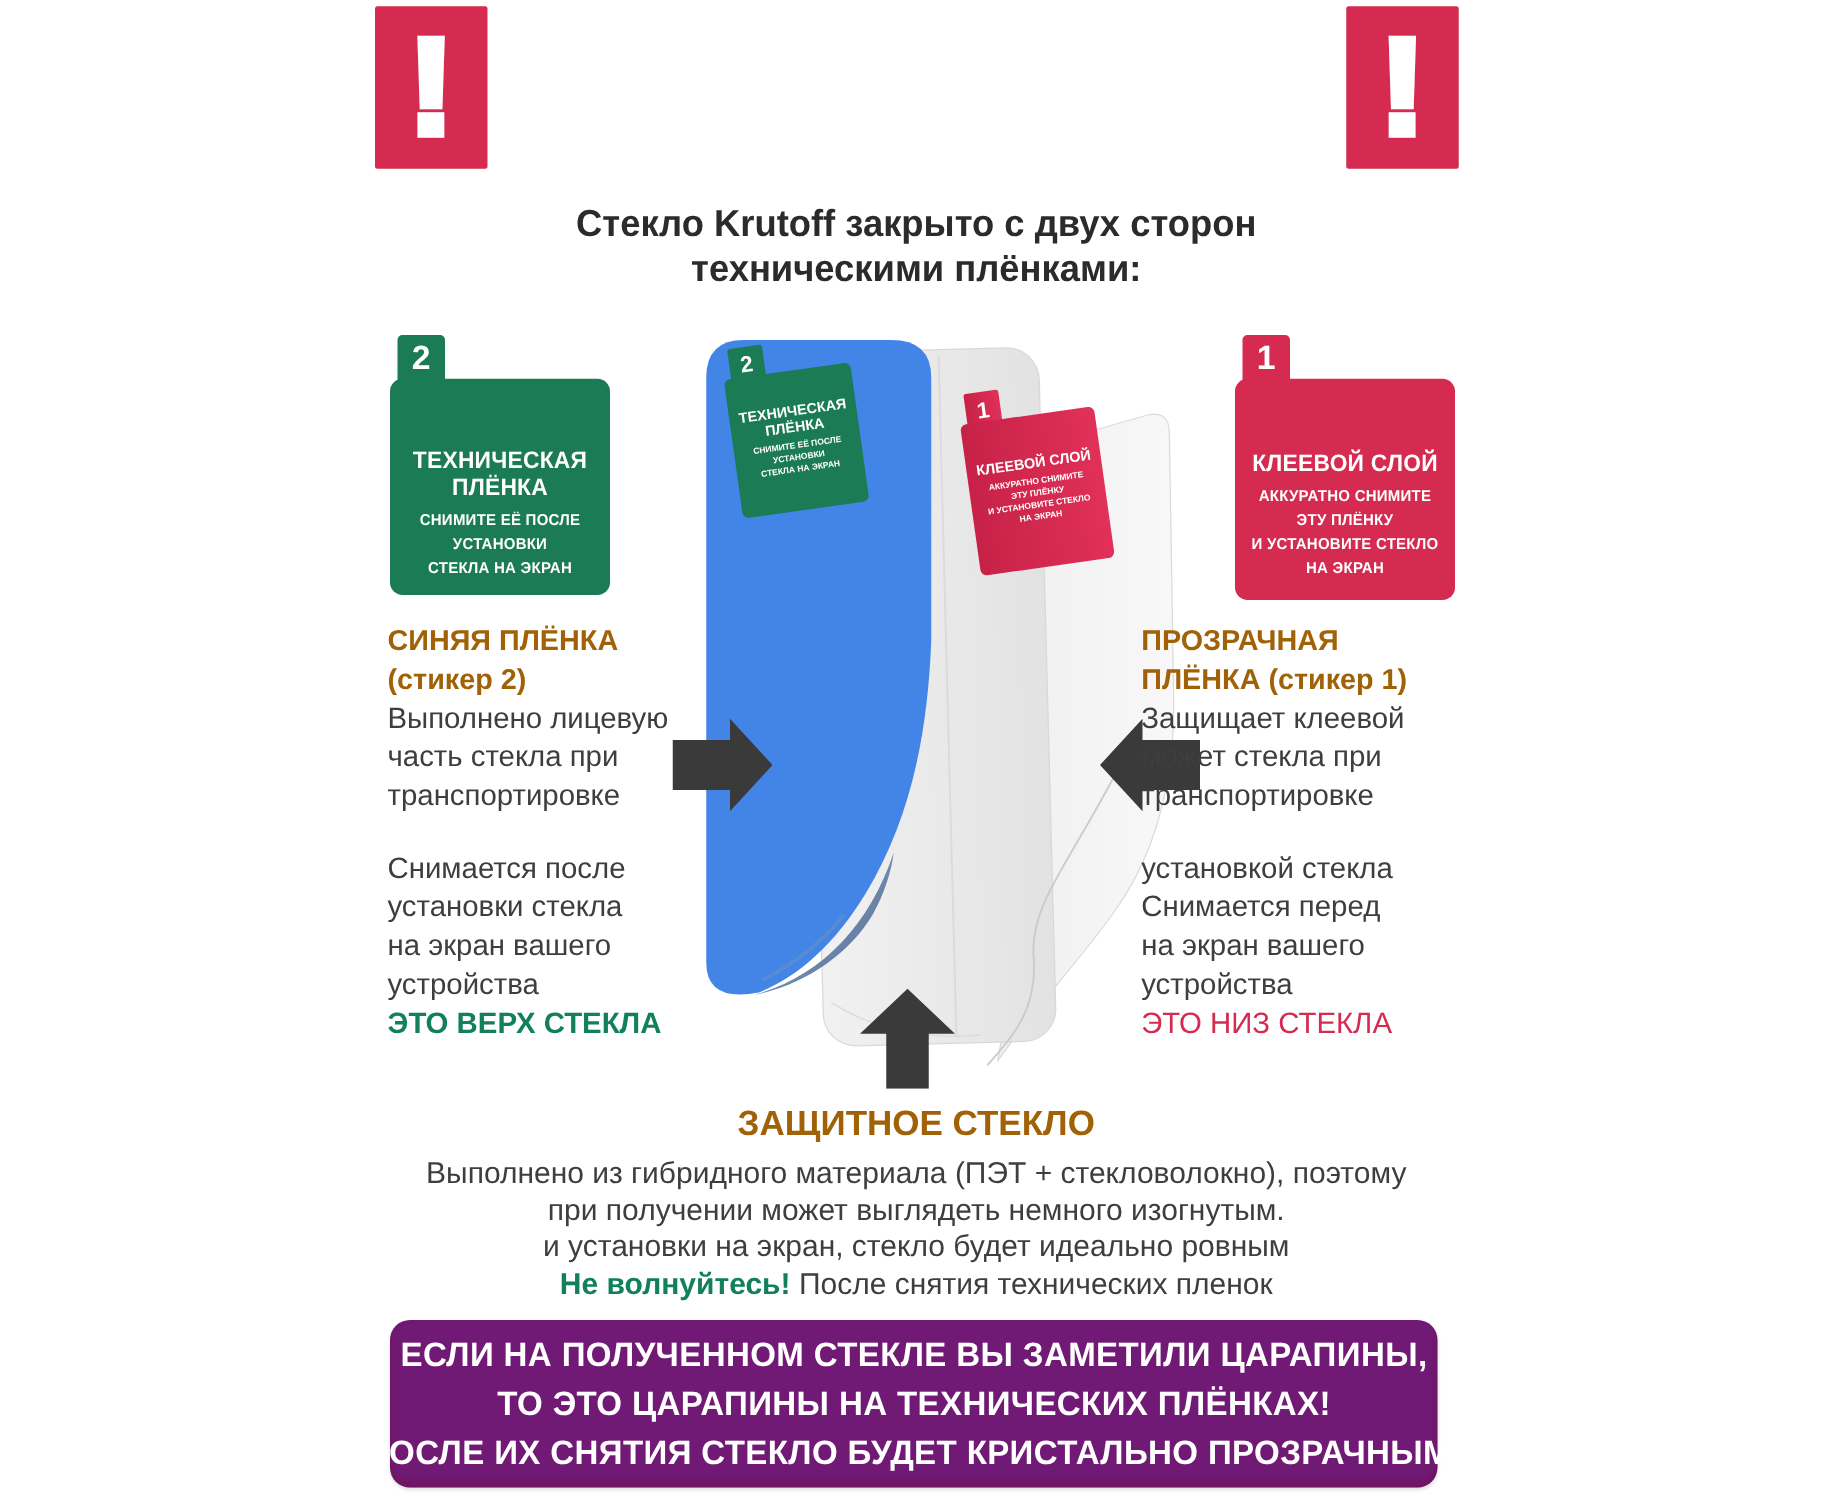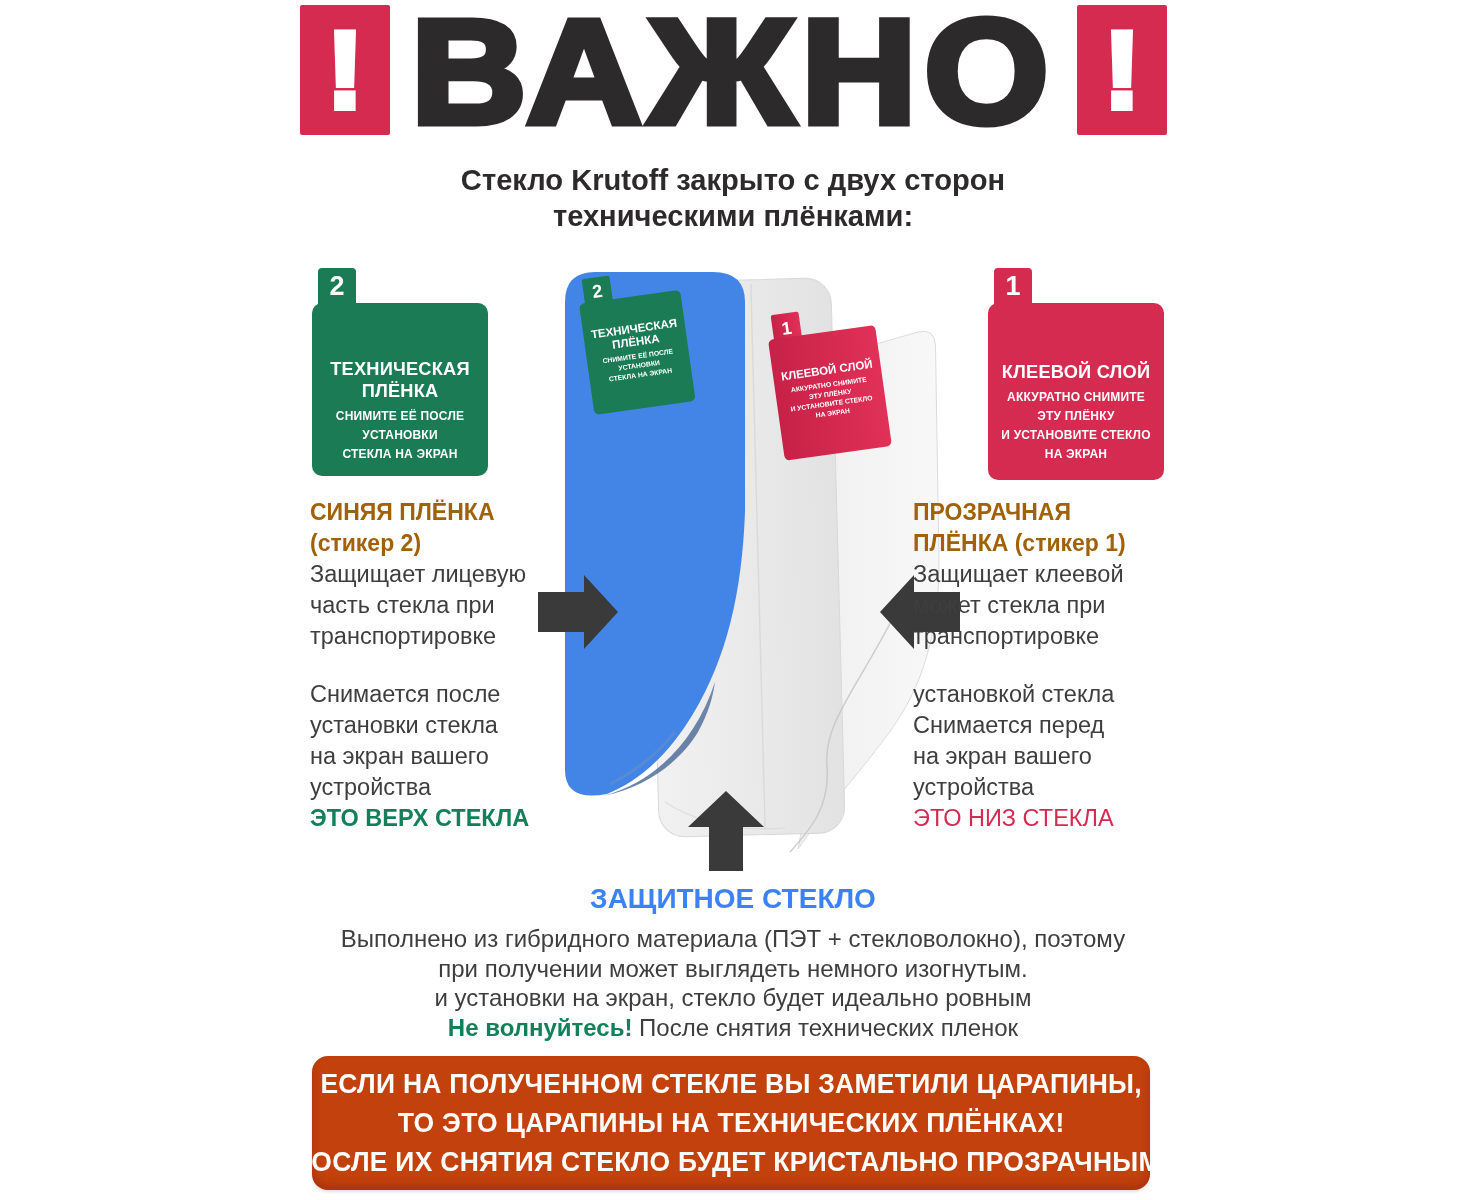--- a/index.html
+++ b/index.html
@@ -54,48 +54,45 @@
   .side-col{font-size:23.5px;color:#3e3e3e;line-height:31px;}
   .side-col .head{font-size:23px;font-weight:bold;color:#a16207;}
   .side-col .gap{height:27px;}
   .col-left{left:310px;top:497px;width:235px;text-align:left;}
   .col-right{left:913px;top:497px;width:250px;}
   .foot-green{font-weight:bold;color:#12815a;}
   .foot-red{font-weight:normal;color:#d52b50;}
 
   
   .glass-section{left:283px;top:883px;width:900px;text-align:center;color:#3e3e3e;}
-  .glass-section .gs-title{font-size:28px;font-weight:bold;color:#3b82f6;margin-bottom:9px;}
+  .glass-section .gs-title{font-size:28px;font-weight:bold;color:#a16207;margin-bottom:9px;}
   .glass-section .gs-line{font-size:24px;line-height:29.5px;}
   .glass-section .accent{color:#12815a;font-weight:bold;}
 
   
   .banner{
-    left:312px;top:1056px;width:838px;height:134px;background:#c2410c;border-radius:16px;
+    left:312px;top:1056px;width:838px;height:134px;background:#701a75;border-radius:16px;
     display:flex;flex-direction:column;align-items:center;justify-content:center;
     box-shadow:inset 0 -5px 8px rgba(110,0,25,.25), 0 2px 3px rgba(0,0,0,.12);
   }
   .banner div{
     color:#ffffff;font-size:27px;font-weight:bold;line-height:39px;
     letter-spacing:.3px;transform:scaleX(.98);white-space:nowrap;
   }
 
   
   .svgT{fill:#ffffff;font-family:"Liberation Sans","DejaVu Sans",sans-serif;font-weight:bold;text-anchor:middle;}
 </style>
 </head>
 <body>
 
 <div id="canvas">
 
   <div class="abs excl-box" style="left:300px;top:5px;">
     <span>!</span>
-  </div>
-  <div class="abs main-title">
-    <span>ВАЖНО</span>
   </div>
   <div class="abs excl-box" style="left:1077px;top:5px;">
     <span>!</span>
   </div>
 
   <div class="abs subtitle">
     <div>Стекло Krutoff закрыто с двух сторон</div>
     <div>техническими плёнками:</div>
   </div>
 
@@ -197,21 +194,21 @@
   <svg class="abs" style="left:880px;top:575px;" width="80" height="74" viewBox="0 0 80 74">
     <polygon points="80,17 34,17 34,0 0,37 34,74 34,57 80,57" fill="#3a3a3a"></polygon>
   </svg>
   <svg class="abs" style="left:688px;top:791px;" width="76" height="80" viewBox="0 0 76 80">
     <polygon points="38,0 76,36 55,36 55,80 21,80 21,36 0,36" fill="#3a3a3a"></polygon>
   </svg>
 
   <div class="abs side-col col-left">
     <div class="head">СИНЯЯ ПЛЁНКА</div>
     <div class="head">(стикер 2)</div>
-    <div>Защищает лицевую</div>
+    <div>Выполнено лицевую</div>
     <div>часть стекла при</div>
     <div>транспортировке</div>
     <div class="gap"></div>
     <div>Снимается после</div>
     <div>установки стекла</div>
     <div>на экран вашего</div>
     <div>устройства</div>
     <div class="foot-green">ЭТО ВЕРХ СТЕКЛА</div>
   </div>
 

